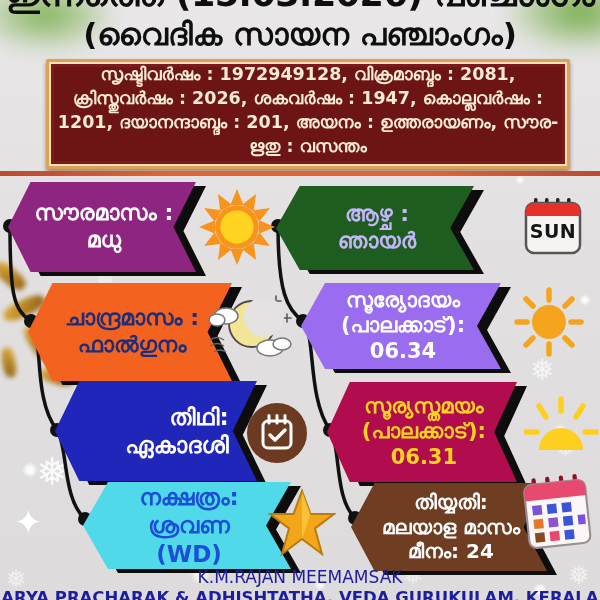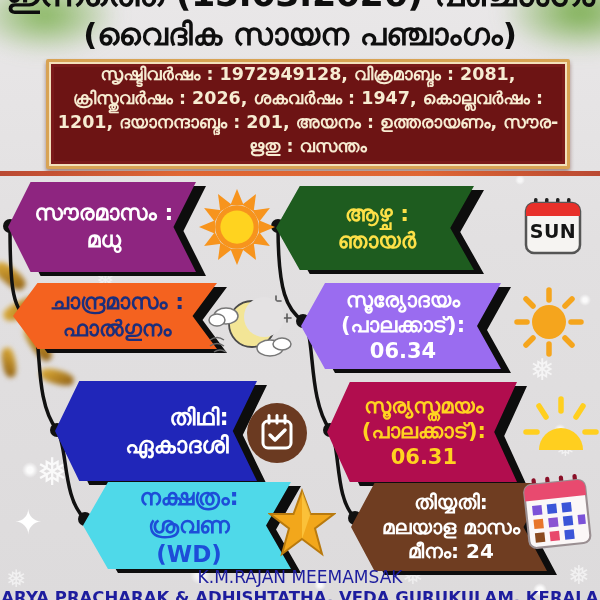--- a/index.html
+++ b/index.html
@@ -55,22 +55,22 @@
 
   .banner{position:absolute;}
   .banner .shadow,.banner .face{position:absolute;left:0;top:0;width:100%;height:100%;
     clip-path:polygon(0% 50%,12% 0%,100% 0%,88% 50%,100% 100%,12% 100%);}
   .banner .shadow{background:#0d0d0d;transform:translate(10px,4px);}
   .banner .face{display:flex;flex-direction:column;justify-content:center;align-items:center;
     padding:0 14% 0 16%;box-sizing:border-box;text-align:center;font-weight:800;}
   .banner .face span{display:block;line-height:1.22;white-space:nowrap;}
 
   .b-solar{left:8px;top:182px;width:188px;height:90px;}   .b-solar .face{background:#8e2580;color:#fff;font-size:22px;}
-  .b-week{left:276px;top:186px;width:198px;height:84px;}  .b-week .face{background:#1e5c1f;color:#fde047;font-size:22px;}
-  .b-lunar{left:13px;top:283px;width:204px;height:66px;}  .b-lunar .face{background:#f4621f;color:#1c2e7b;font-size:22px;}
+  .b-week{left:276px;top:186px;width:198px;height:84px;}  .b-week .face{background:#1e5c1f;color:#c4b5fd;font-size:22px;}
+  .b-lunar{left:28px;top:283px;width:204px;height:98px;}  .b-lunar .face{background:#f4621f;color:#1c2e7b;font-size:22px;}
   .b-rise{left:301px;top:283px;width:200px;height:86px;}  .b-rise .face{background:#9a6cf0;color:#fff;font-size:21px;}
   .b-tithi{left:55px;top:381px;width:202px;height:100px;} .b-tithi .face{background:#2026b9;color:#fff;font-size:23px;align-items:flex-end;}
   .b-set{left:327px;top:382px;width:190px;height:100px;}  .b-set .face{background:#b10d4e;color:#ffd320;font-size:21px;}
   .b-star{left:83px;top:482px;width:208px;height:87px;}   .b-star .face{background:#4fd9e9;color:#1d4ed8;font-size:23px;}
   .b-mal{left:351px;top:483px;width:196px;height:88px;}   .b-mal .face{background:#6f3d21;color:#fff;font-size:20px;}
 
   .icon{position:absolute;}
   .ic-sun{left:199px;top:189px;width:76px;height:76px;}
   .ic-suncal{left:523px;top:196px;width:60px;height:60px;}
   .ic-moon{left:204px;top:288px;width:92px;height:72px;}

